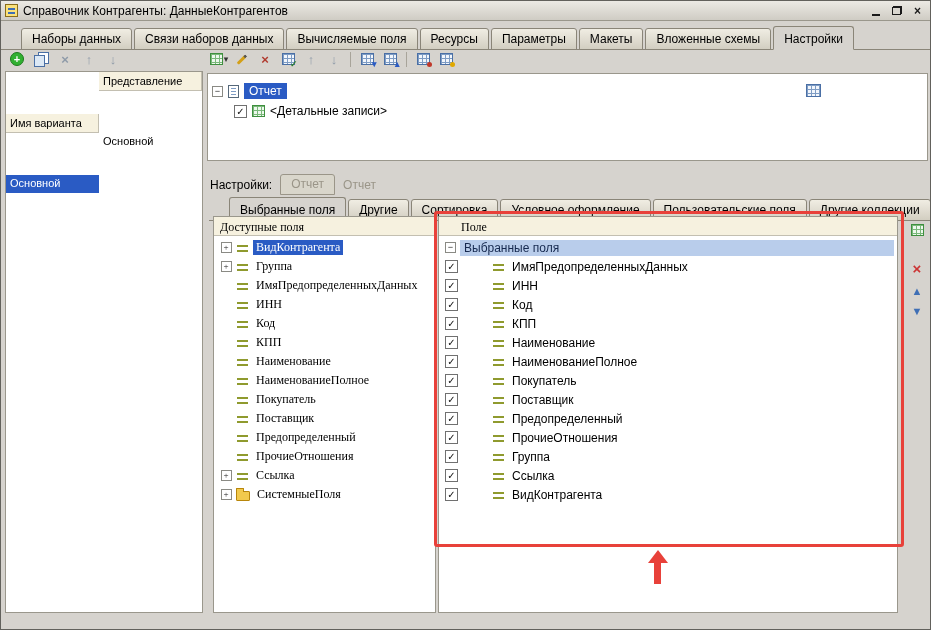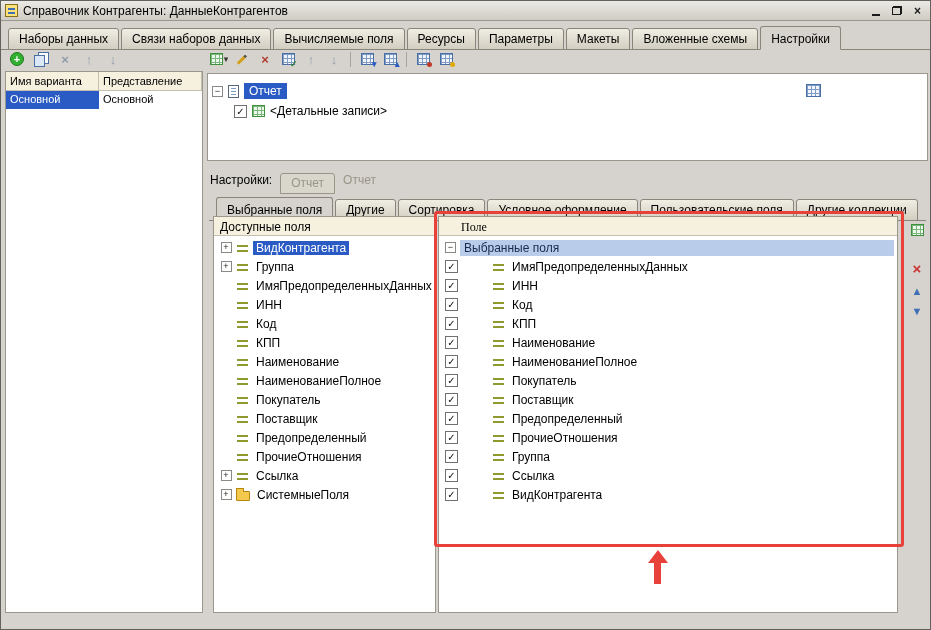--- a/index.html
+++ b/index.html
@@ -14,21 +14,21 @@
   .app-icon::before { content:""; position:absolute; left:2px; right:2px; top:3px; height:2px; background:#3f6fb5; box-shadow:0 4px 0 #3f6fb5; }
   .title { font-weight:normal; font-size:12px; white-space:nowrap; }
   .win-controls { margin-left:auto; display:flex; gap:4px; }
   .win-btn { width:17px; height:15px; display:flex; align-items:center; justify-content:center; color:#1a1a1a; font-size:12px; font-weight:bold; }
   .glyph-min { width:8px; height:2px; background:#1a1a1a; margin-top:8px; }
   .glyph-restore { position:relative; width:10px; height:9px; }
   .glyph-restore::before { content:""; position:absolute; top:0; right:0; width:7px; height:6px; border:1px solid #1a1a1a; }
   .glyph-restore::after { content:""; position:absolute; bottom:0; left:0; width:7px; height:6px; border:1px solid #1a1a1a; background:#d9d6cf; }
 
   
-  .tabbar { display:flex; align-items:flex-end; border-bottom:1px solid #8a8578; padding:2px 7px 0; }
+  .tabbar { display:flex; align-items:flex-end; border-bottom:1px solid #8a8578; padding:2px 20px 0; }
   .tab { font-size:12px; padding:3px 10px; background:linear-gradient(#f0ede3,#d2cec1); border:1px solid #8a8578; border-radius:3px 3px 0 0; margin-right:2px; margin-bottom:-1px; white-space:nowrap; cursor:default; }
   .tab.active { background:#d6d3ce; border-bottom-color:#d6d3ce; padding-top:5px; }
   .main-tabs { margin-top:3px; }
 
   
   .tb-btn { min-width:20px; height:20px; display:flex; align-items:center; justify-content:center; gap:1px; }
   .sep { width:1px; height:15px; background:#a8a49a; margin:0 3px; }
   .glyph { line-height:1; }
   .red-x { color:#b03a2e; font-weight:bold; font-size:13px; }
   .red-x.big { font-size:15px; color:#cc3434; }
@@ -49,47 +49,47 @@
   .ov-dot-red { position:absolute; right:-3px; bottom:-3px; width:5px; height:5px; background:#c0392b; border-radius:50%; }
   .ov-dot-yellow { position:absolute; right:-3px; bottom:-3px; width:5px; height:5px; background:#e0a800; border-radius:50%; }
 
   
   .variants-panel { position:absolute; left:4px; top:46px; width:198px; height:566px; display:flex; flex-direction:column; }
   .vp-toolbar { height:24px; display:flex; align-items:center; gap:4px; padding:0 2px; flex:0 0 auto; }
   .vp-table { flex:1; background:#fff; border:1px solid #9a978c; display:flex; flex-direction:column; }
   .vp-hrow, .vp-row { display:flex; flex:0 0 auto; }
   .vp-h { height:19px; background:#f6f1df; border-right:1px solid #c3bfb1; border-bottom:1px solid #c3bfb1; font-size:11px; padding:3px 4px 0; white-space:nowrap; overflow:hidden; }
   .vp-c { height:18px; font-size:11px; padding:2px 4px 0; white-space:nowrap; overflow:hidden; }
-  .c1 { width:93px; flex:0 0 auto; }
+  .c1 { width:93px; flex:0 0 auto;margin-top:42px; }
   .c2 { flex:1; }
   .vp-c.sel { background:#2a5bc4; color:#fff; }
 
   
   .right-region { position:absolute; left:206px; top:46px; width:721px; height:568px; }
   .rr-toolbar { position:absolute; left:0; top:0; right:0; height:24px; display:flex; align-items:center; gap:3px; padding:0 2px; }
   .tree-box { position:absolute; left:0; top:26px; right:0; height:88px; background:#fff; border:1px solid #9a978c; padding:7px 4px; }
   .tree-row { display:flex; align-items:center; gap:5px; height:20px; }
   .tree-row.child { padding-left:22px; }
   .exp { width:11px; height:11px; border:1px solid #8a8a84; background:#fff; font-size:9px; line-height:9px; text-align:center; color:#222; flex:0 0 auto; }
   .sel-label { background:#2a5bc4; color:#fff; padding:1px 5px; }
   .ic-doc { width:11px; height:13px; background:#fff; border:1px solid #56687a; position:relative; flex:0 0 auto; }
   .ic-doc::before { content:""; position:absolute; left:2px; right:2px; top:2px; height:1px; background:#7e9cc4; box-shadow:0 3px 0 #7e9cc4, 0 6px 0 #7e9cc4; }
   .report-structure { position:absolute; left:598px; top:10px; }
 
-  .settings-strip { position:absolute; left:3px; top:126px; height:22px; display:flex; align-items:flex-start; gap:8px; }
+  .settings-strip { position:absolute; left:3px; top:126px; height:22px; display:flex; align-items:flex-end; gap:8px; }
   .ss-label { padding-bottom:3px; }
   .ss-chip { border:1px solid #9a9588; border-radius:3px 3px 0 0; background:#d9d6cb; color:#9a9588; padding:2px 10px 3px; }
   .ss-current { color:#9a9588; padding-bottom:3px; }
 
   .settings-tabs { position:absolute; left:2px; top:148px; right:2px; }
 
   
   .panels { position:absolute; left:0; top:169px; right:0; bottom:2px; }
   .fpanel { position:absolute; top:0; bottom:0; background:#fff; border:1px solid #9a978c; display:flex; flex-direction:column; }
-  .available-panel { left:6px; width:223px; }
+  .available-panel { left:6px; width:223px;font-family:Liberation Serif, serif; }
   .selected-panel { left:231px; width:460px; }
   .panel-header { height:19px; background:#f6f1df; border-bottom:1px solid #c3bfb1; padding:3px 6px 0; flex:0 0 auto; white-space:nowrap; }
   .panel-header.ph-field { padding-left:22px;font-family:Liberation Serif, serif; }
   .rows { flex:1; overflow:hidden; padding-top:2px; }
   .trow { display:flex; align-items:center; height:19px; padding-left:6px; gap:4px; white-space:nowrap; }
   .exp-slot { width:12px; flex:0 0 auto; display:flex; justify-content:center; }
   .fld { position:relative; width:13px; height:12px; flex:0 0 auto; }
   .fld::before { content:""; position:absolute; left:1px; right:1px; top:3px; height:2px; background:#8f9a2e; }
   .fld::after { content:""; position:absolute; left:1px; right:1px; top:8px; height:2px; background:#8f9a2e; }
   .folder { width:14px; height:10px; background:#f2c94c; border:1px solid #b8860b; border-radius:1px; position:relative; flex:0 0 auto; margin-top:2px; }

